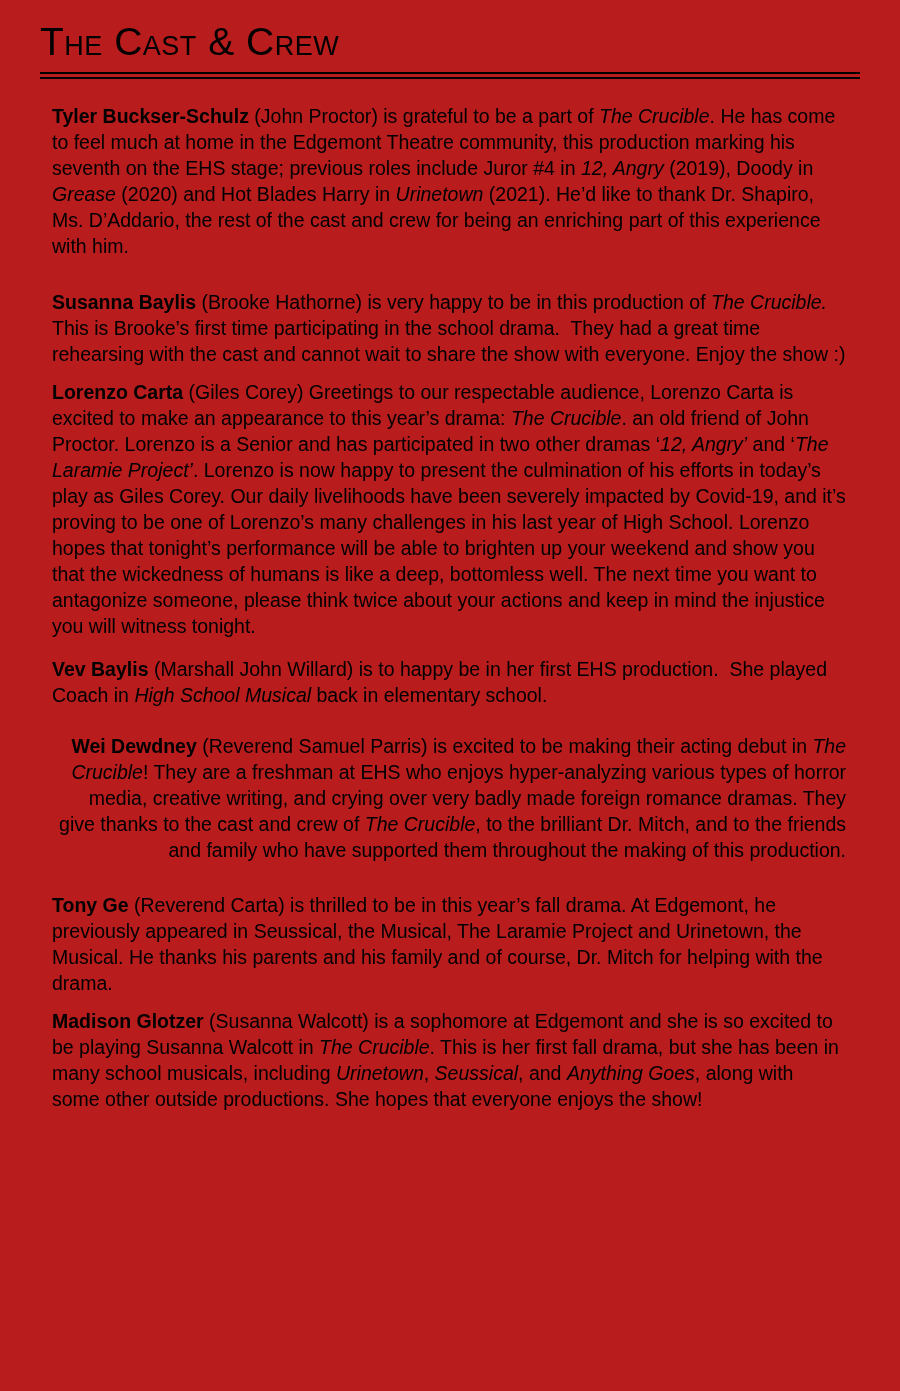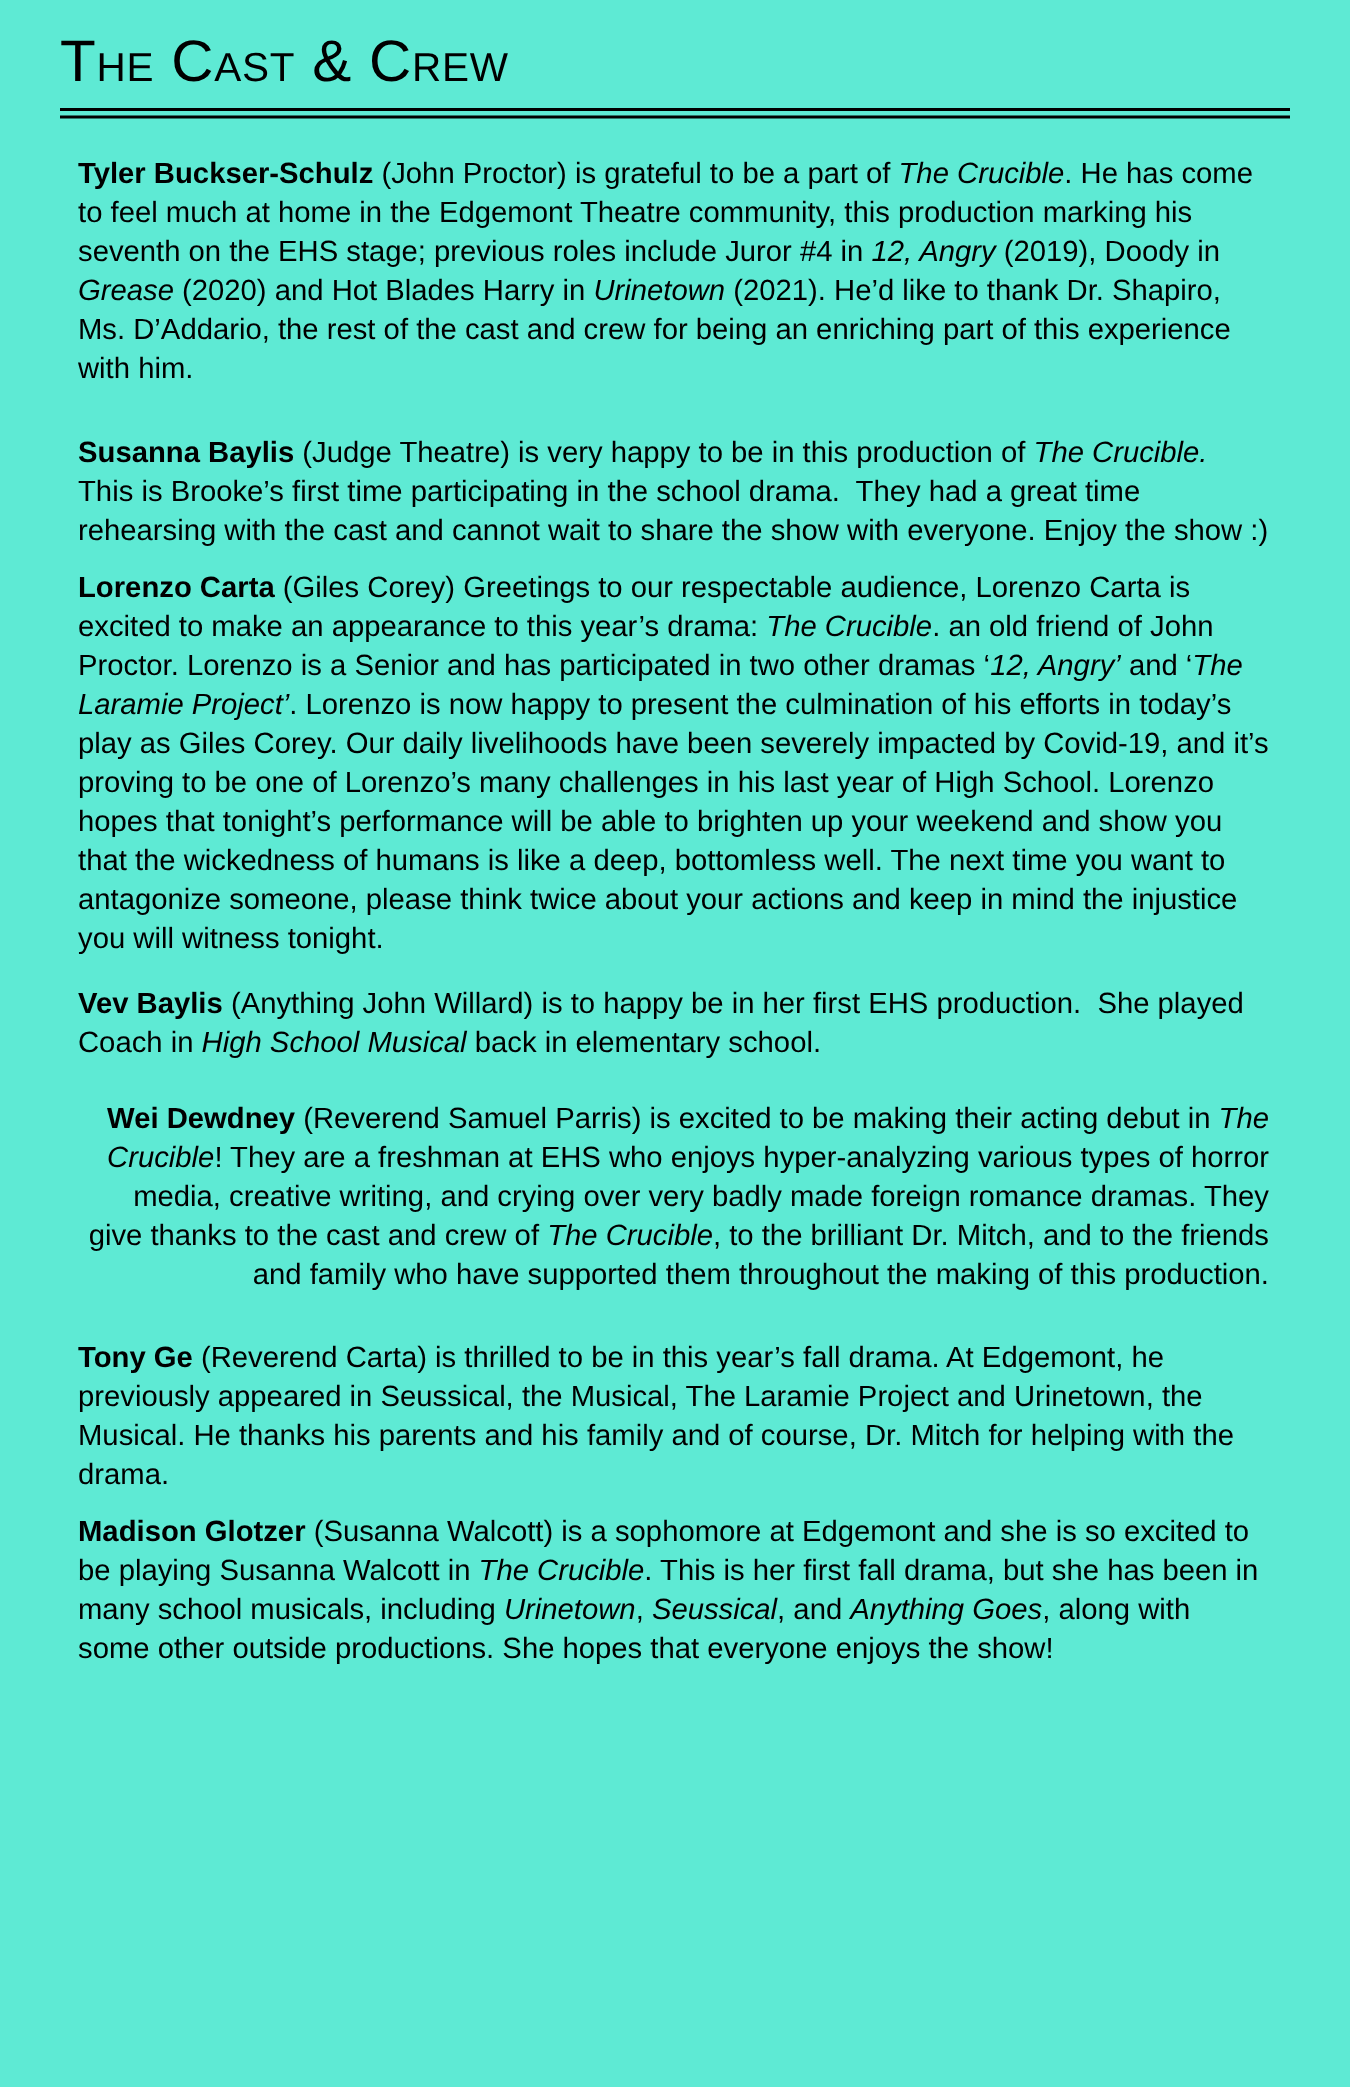--- a/index.html
+++ b/index.html
@@ -4,21 +4,21 @@
 <style>
   html, body {
     margin: 0;
     padding: 0;
     background: #ffffff;
   }
   .page {
     width: 900px;
     height: 1391px;
     box-sizing: border-box;
-    background: #5eead4;
+    background: #b91c1c;
     color: #000000;
     padding: 20px 40px 0 40px;
     font-family: "Liberation Sans", "DejaVu Sans", sans-serif;
     overflow: hidden;
   }
   header h1 {
     margin: 0;
     font-size: 39px;
     font-weight: 400;
     font-variant: small-caps;
@@ -58,20 +58,20 @@
 </head>
 <body>
 
 <div class="page">
   <header>
     <h1>The Cast &amp; Crew</h1>
     <div class="title-rule"></div>
   </header>
   <main class="bios">
       <p class="bio"><span class="b">Tyler Buckser-Schulz</span><span> (</span><span>John Proctor</span><span>) is grateful to be a part of </span><span class="i">The Crucible</span><span>. He has come to feel much at home in the Edgemont Theatre community, this production marking his seventh on the EHS stage; previous roles include Juror #4 in </span><span class="i">12, Angry</span><span> (2019), Doody in </span><span class="i">Grease</span><span> (2020) and Hot Blades Harry in </span><span class="i">Urinetown</span><span> (2021). He’d like to thank Dr. Shapiro, Ms. D’Addario, the rest of the cast and crew for being an enrich­ing part of this experience with him.</span></p>
-      <p class="bio"><span class="b">Susanna Baylis</span><span> (</span><span>Judge Theatre</span><span>) is very happy to be in this production of </span><span class="i">The Crucible.</span><span>  This is Brooke’s first time participating in the school drama.  They had a great time rehearsing with the cast and cannot wait to share the show with everyone. Enjoy the show :)</span></p>
+      <p class="bio"><span class="b">Susanna Baylis</span><span> (</span><span>Brooke Hathorne</span><span>) is very happy to be in this production of </span><span class="i">The Crucible.</span><span>  This is Brooke’s first time participating in the school drama.  They had a great time rehearsing with the cast and cannot wait to share the show with everyone. Enjoy the show :)</span></p>
       <p class="bio"><span class="b">Lorenzo Carta</span><span> (</span><span>Giles Corey</span><span>) Greetings to our respectable audience, Lorenzo Carta is excited to make an appearance to this year’s drama: </span><span class="i">The Crucible</span><span>. an old friend of John Proctor. Lorenzo is a Senior and has participated in two other dramas ‘</span><span class="i">12, Angry’</span><span> and ‘</span><span class="i">The Laramie Project’</span><span>. Lorenzo is now happy to present the culmination of his efforts in today’s play as Giles Corey. Our daily livelihoods have been severely impacted by Covid-19, and it’s proving to be one of Lorenzo’s many challenges in his last year of High School. Lorenzo hopes that tonight’s performance will be able to brighten up your weekend and show you that the wickedness of humans is like a deep, bottomless well. The next time you want to antagonize someone, please think twice about your actions and keep in mind the injustice you will witness tonight.</span></p>
-      <p class="bio"><span class="b">Vev Baylis</span><span> (</span><span>Anything John Willard</span><span>) is to happy be in her first EHS production.  She played Coach in </span><span class="i">High School Musical</span><span> back in elementary school.</span></p>
+      <p class="bio"><span class="b">Vev Baylis</span><span> (</span><span>Marshall John Willard</span><span>) is to happy be in her first EHS production.  She played Coach in </span><span class="i">High School Musical</span><span> back in elementary school.</span></p>
       <p class="bio"><span class="b">Wei Dewdney</span><span> (</span><span>Reverend Samuel Parris</span><span>) is excited to be making their acting debut in </span><span class="i">The Crucible</span><span>! They are a freshman at EHS who enjoys hyper-analyzing various types of horror media, creative writing, and crying over very badly made foreign romance dramas. They give thanks to the cast and crew of </span><span class="i">The Crucible</span><span>, to the brilliant Dr. Mitch, and to the friends and family who have supported them throughout the making of this production.</span></p>
       <p class="bio"><span class="b">Tony Ge</span><span> (</span><span>Reverend Carta</span><span>) is thrilled to be in this year’s fall drama. At Edgemont, he previously appeared in Seussical, the Musical, The Laramie Project and Urinetown, the Musical. He thanks his parents and his family and of course, Dr. Mitch for helping with the drama.</span></p>
       <p class="bio"><span class="b">Madison Glotzer</span><span> (</span><span>Susanna Walcott</span><span>) is a sophomore at Edgemont and she is so excited to be playing Susanna Walcott in </span><span class="i">The Crucible</span><span>. This is her first fall drama, but she has been in many school musicals, including </span><span class="i">Urinetown</span><span>, </span><span class="i">Seussical</span><span>, and </span><span class="i">Anything Goes</span><span>, along with some other outside productions. She hopes that everyone enjoys the show!</span></p>
     </main>
 </div>
 
 </body></html>

